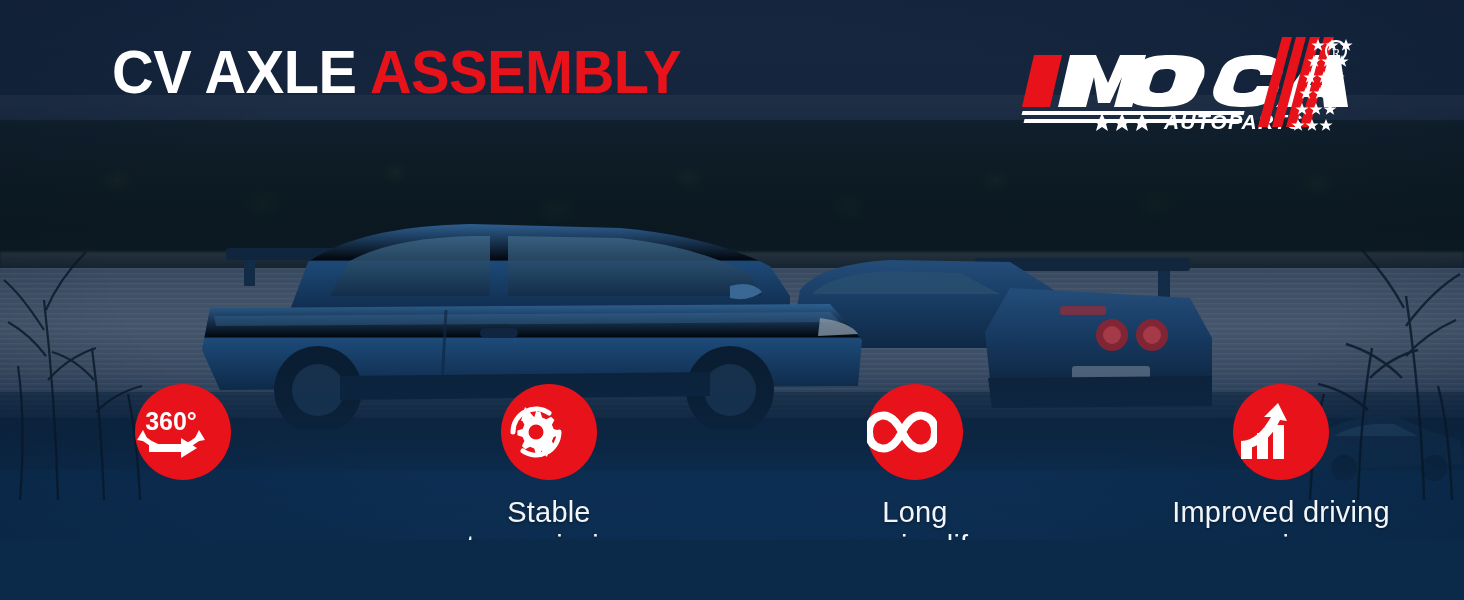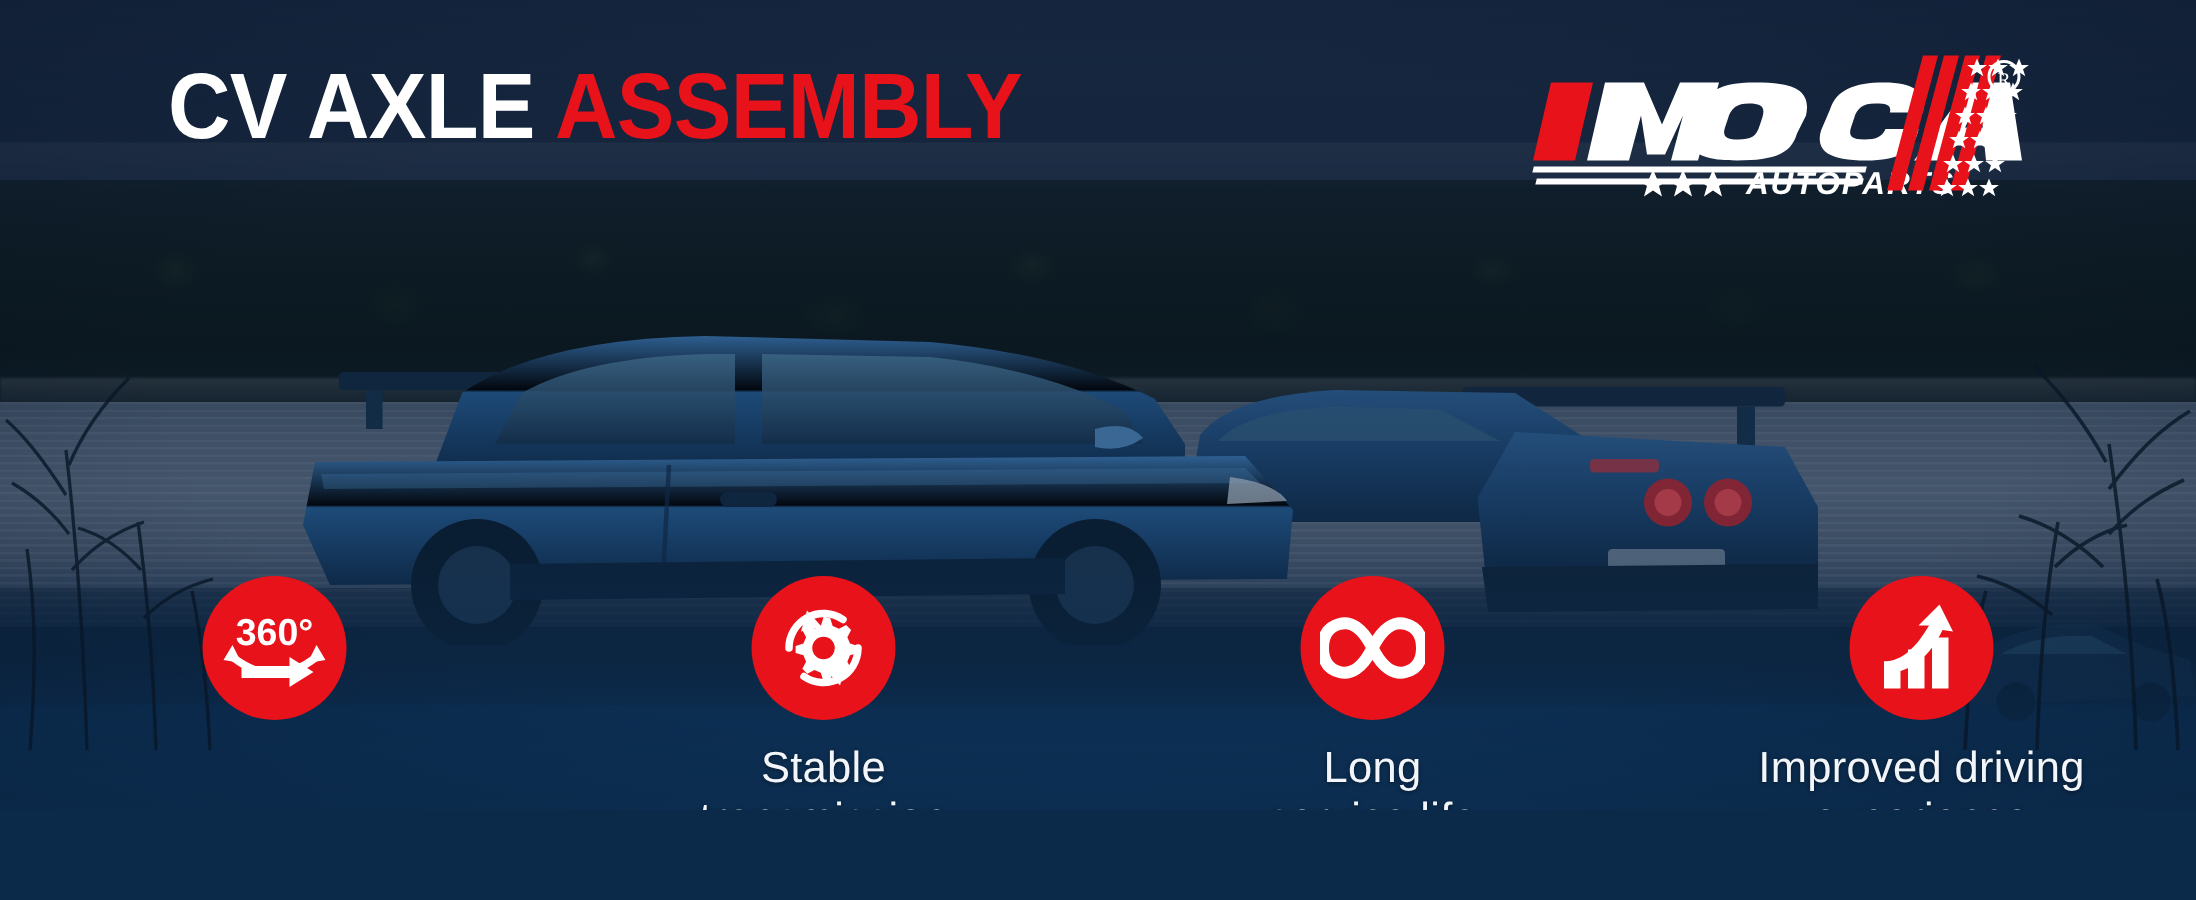--- a/index.html
+++ b/index.html
@@ -111,21 +111,21 @@
   #features{
     position:absolute;left:0;top:384px;width:1464px;height:200px;
     display:flex;
   }
   .feature{
     flex:1 1 0;display:flex;flex-direction:column;align-items:center;
   }
   .fcircle{
     width:96px;height:96px;border-radius:50%;
     background:#e8121a;
-    display:flex;align-items:center;justify-content:center;
+    display:flex;align-items:center;justify-content:flex-start;
     flex:0 0 auto;
   }
   .fcircle svg{display:block;}
   .flabel{
     margin-top:15px;
     color:#f2f6fa;
     font-size:29px;line-height:34px;
     text-align:center;
     font-weight:normal;
     letter-spacing:.2px;

